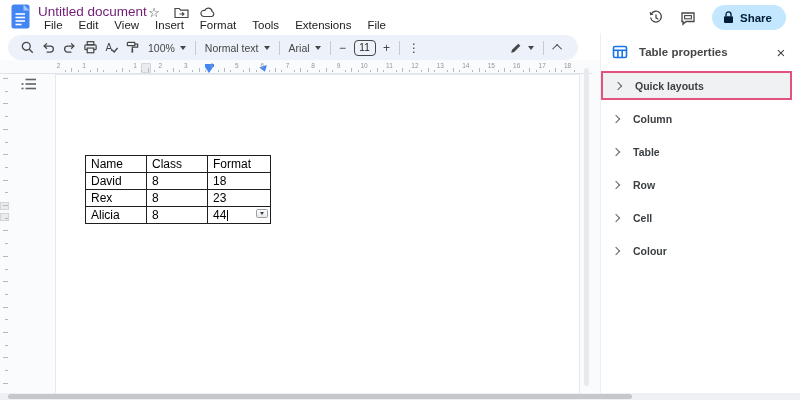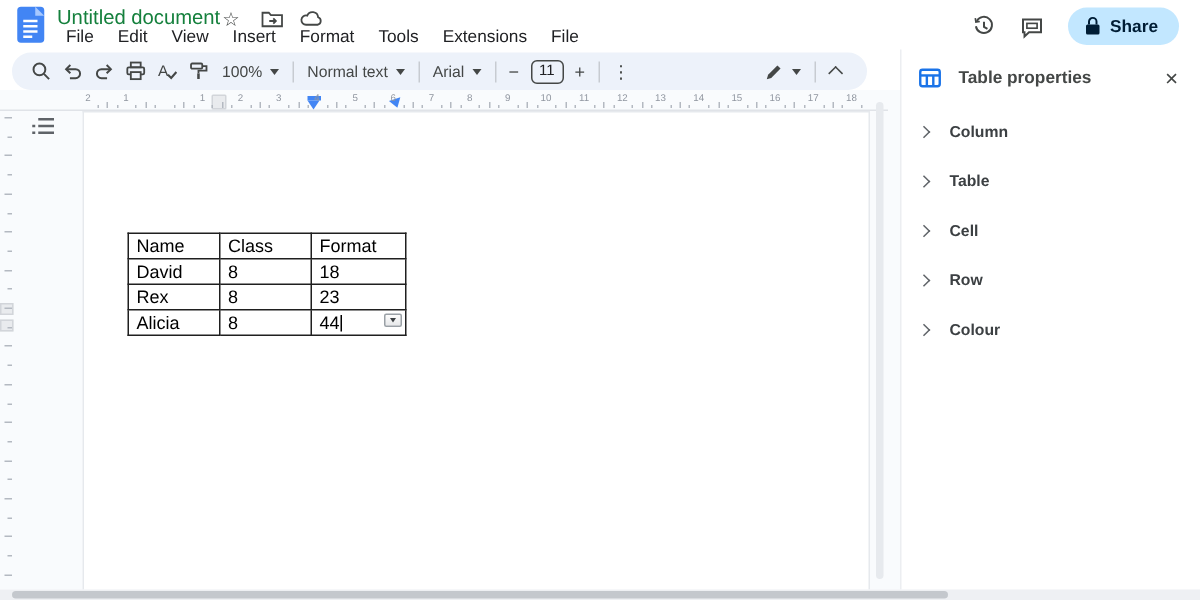--- a/index.html
+++ b/index.html
@@ -3,21 +3,21 @@
 <meta charset="utf-8">
 <style>
   * { margin:0; padding:0; box-sizing:border-box; }
   html,body { width:800px; height:400px; overflow:hidden; }
   body { font-family:"Liberation Sans","DejaVu Sans",sans-serif; background:#fff; position:relative; }
   #app { position:absolute; inset:0; width:800px; height:400px; }
 
   
   .topbar { position:absolute; left:0; top:0; width:800px; height:34px; background:#fff; z-index:5; }
   .docs-logo { position:absolute; left:11px; top:4px; }
-  .doc-title { position:absolute; left:38px; top:4px; font-size:13.5px; color:#15803d; }
+  .doc-title { position:absolute; left:38px; top:4px; font-size:13.5px; color:#701a75; }
   .title-icons { position:absolute; left:146px; top:4px; display:flex; align-items:center; gap:11px; color:#444746; }
   .ticon { width:16px; height:16px; display:flex; align-items:center; justify-content:center; }
   .star-glyph { font-size:13px; color:#444746; line-height:1; }
   .menubar { position:absolute; left:36px; top:18px; display:flex; }
   .menu-item { font-size:11.5px; color:#202124; padding:1px 8px 2px 8px; border-radius:7px; cursor:default; }
   .topbar-right { position:absolute; right:14px; top:5px; display:flex; align-items:center; gap:16px; }
   .share-btn { display:flex; align-items:center; gap:6px; background:#c2e7ff; color:#001d35; border:none; border-radius:13px; height:25px; padding:0 14px 0 11px; font-size:11.5px; font-weight:bold; font-family:inherit; }
 
   
   .toolbar { position:absolute; left:8px; top:35px; width:570px; height:25px; background:#edf2fa; border-radius:13px; display:flex; align-items:center; padding:0 9px; z-index:4; }
@@ -376,35 +376,39 @@
       <svg width="16" height="16" viewBox="0 0 16 16" fill="none" stroke="#1a73e8" stroke-width="1.6">
         <rect x="1.5" y="2.5" width="13" height="11" rx="1.5"></rect>
         <line x1="1.5" y1="6.3" x2="14.5" y2="6.3"></line>
         <line x1="5.9" y1="6.3" x2="5.9" y2="13.5"></line>
         <line x1="10.2" y1="6.3" x2="10.2" y2="13.5"></line>
       </svg>
       <span class="panel-title">Table properties</span>
       <span class="panel-close">×</span>
     </div>
     <div class="panel-sections">
+      <div class="panel-section highlighted">
+        <span class="chev-right"></span>
+        <span class="section-label">Quick layouts</span>
+      </div>
       <div class="panel-section">
         <span class="chev-right"></span>
         <span class="section-label">Column</span>
       </div>
       <div class="panel-section">
         <span class="chev-right"></span>
         <span class="section-label">Table</span>
       </div>
       <div class="panel-section">
         <span class="chev-right"></span>
+        <span class="section-label">Row</span>
+      </div>
+      <div class="panel-section">
+        <span class="chev-right"></span>
         <span class="section-label">Cell</span>
-      </div>
-      <div class="panel-section">
-        <span class="chev-right"></span>
-        <span class="section-label">Row</span>
       </div>
       <div class="panel-section">
         <span class="chev-right"></span>
         <span class="section-label">Colour</span>
       </div>
     </div>
   </aside>
 
   <div class="hscroll-track">
     <div class="hscroll-thumb"></div>

